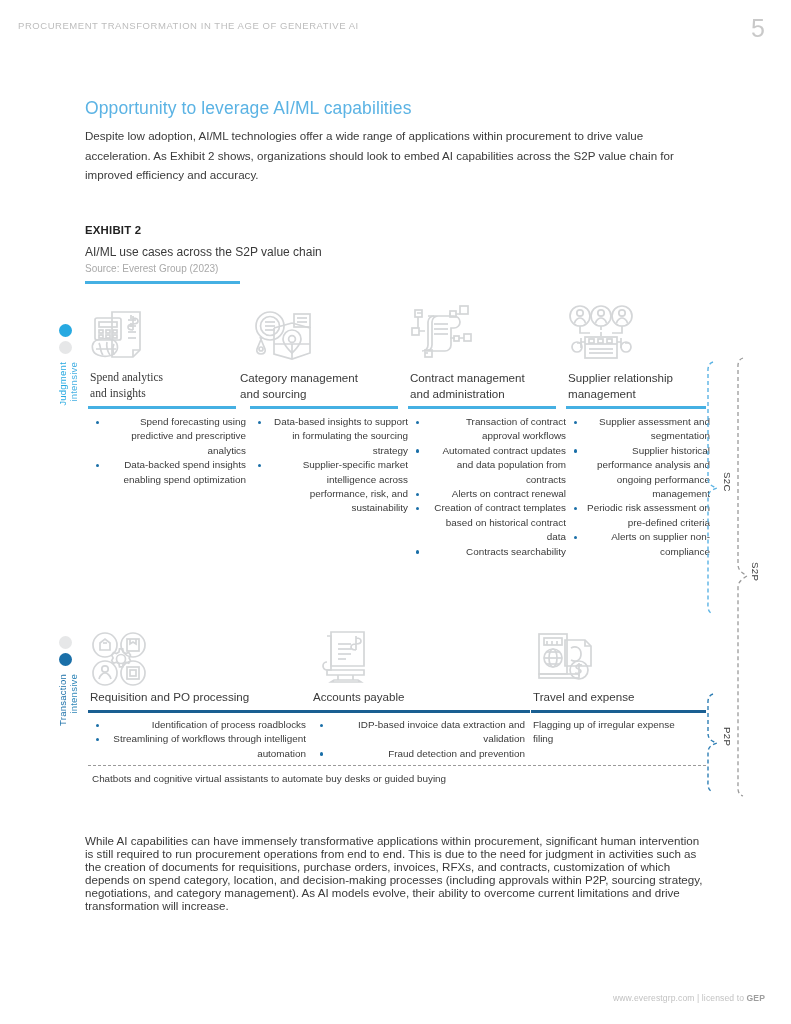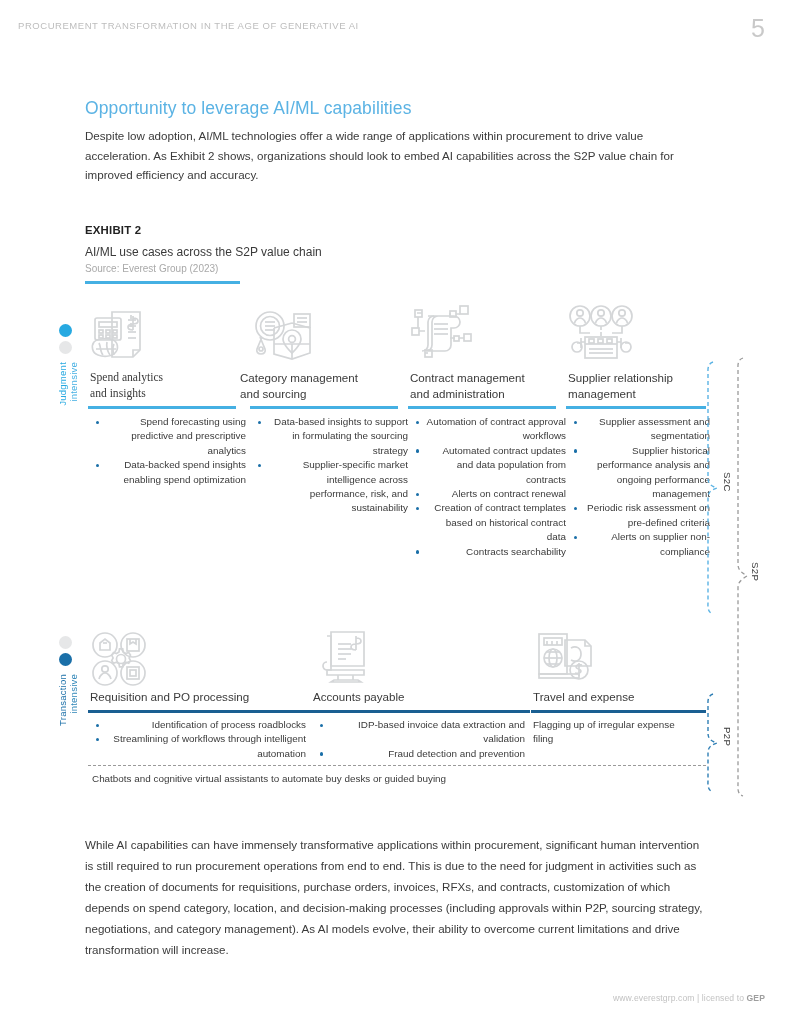--- a/index.html
+++ b/index.html
@@ -182,21 +182,21 @@
     letter-spacing: 0.4px;
   }
 
   
   .closing-para {
     position: absolute;
     left: 85px;
     top: 834px;
     width: 618px;
     font-size: 11.6px;
-    line-height: 21px;
+    line-height: 13px;
     color: #3a3a3a;
   }
 
   .footer {
     position: absolute;
     right: 26px;
     bottom: 21px;
     font-size: 8.6px;
     color: #c2c2c2;
     letter-spacing: 0.1px;
@@ -319,21 +319,21 @@
       <path d="M18 51 h-3"></path>
     </svg>
   </div>
   <div class="col-head" style="left:410px; top:74px; width:165px;">
     <span>Contract management</span><br>
     <span>and administration</span>
   </div>
   <div class="divider" style="left:408px; top:110px; width:148px; background:#45b0e3;"></div>
   <div class="bullets" style="left:416px; top:119px; width:150px;">
     <ul>
-      <li>Automation of contract approval workflows</li>
+      <li>Transaction of contract approval workflows</li>
       <li>Automated contract updates and data population from contracts</li>
       <li>Alerts on contract renewal</li>
       <li>Creation of contract templates based on historical contract data</li>
       <li>Contracts searchability</li>
     </ul>
   </div>
 
   <div class="col-icon" style="left:568px; top:8px;">
     <svg width="66" height="58" viewBox="0 0 66 58" fill="none" stroke="#d4d6d8" stroke-width="1.7">
       <circle cx="12" cy="12" r="10"></circle>

